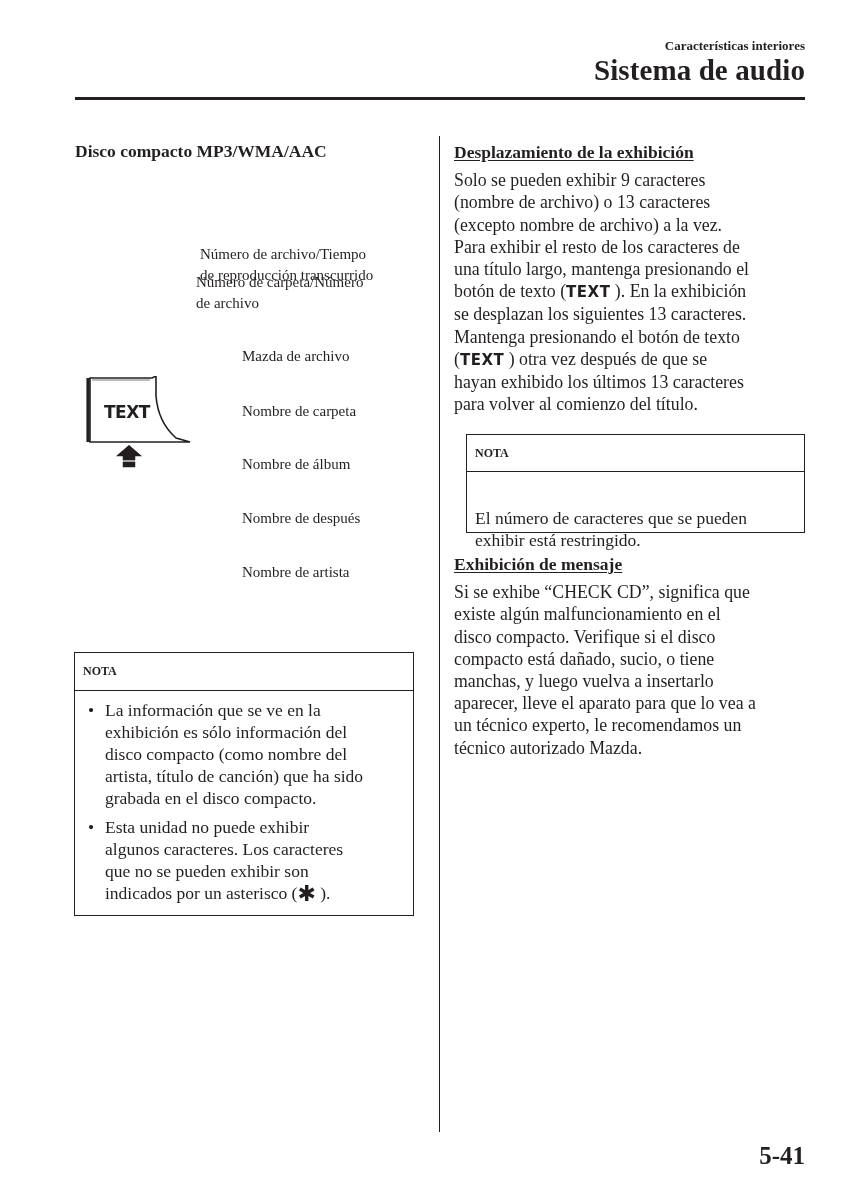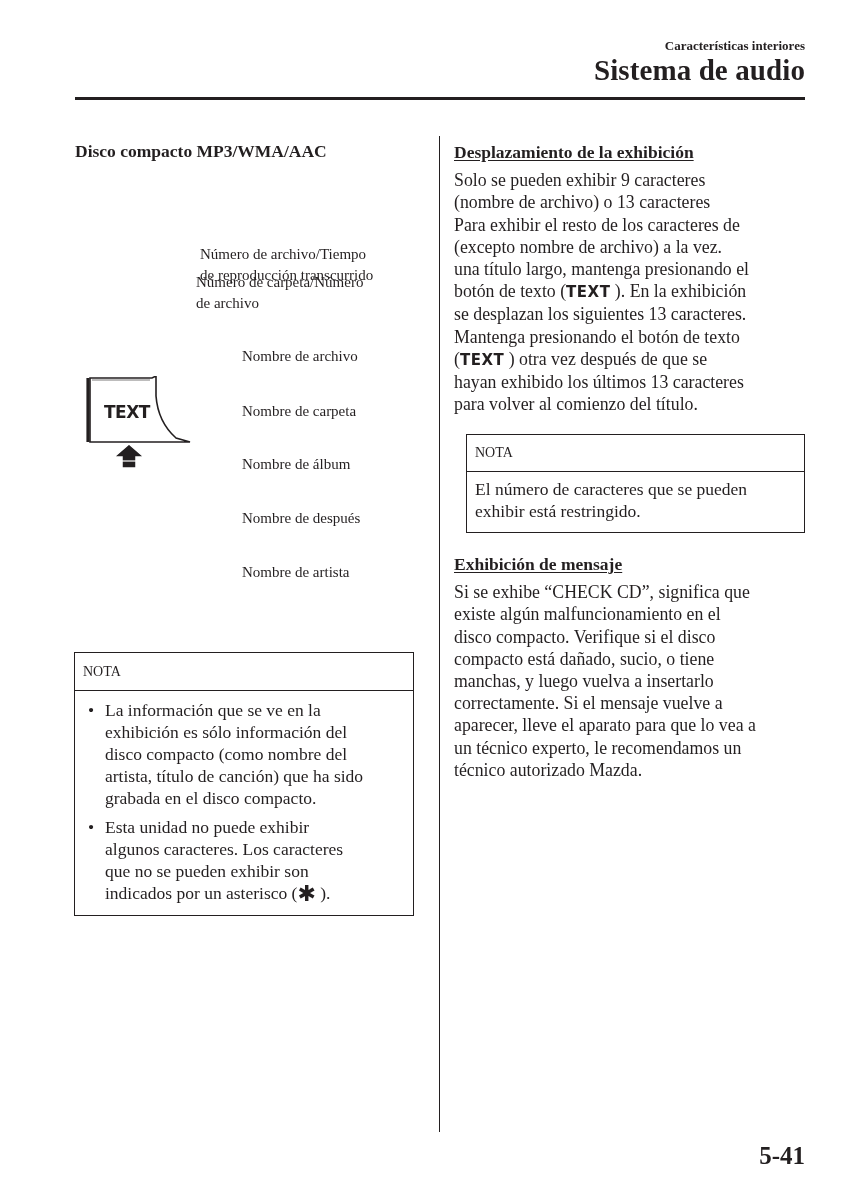--- a/index.html
+++ b/index.html
@@ -68,22 +68,22 @@
       top: 376px;
       width: 108px;
       height: 93px;
     }
     .note-box {
       position: absolute;
       border: 1.3px solid #231f20;
       box-sizing: border-box;
     }
     .note-head {
-      font-weight: normal;
-      font-size: 14px;
+      font-weight: bold;
+      font-size: 12px;
       padding-left: 8px;
       box-sizing: border-box;
       display: flex;
       align-items: center;
       border-bottom: 1px solid #231f20;
       text-align: center;
     }
     .note-body {
       font-size: 17.5px;
       line-height: 22px;
@@ -150,21 +150,21 @@
 
 <div>
   <div class="fig-label" style="left:200px; top:200px;margin-top:44px;">
     <span class="para-line">Número de archivo/Tiempo</span>
     <span class="para-line">de reproducción transcurrido</span>
   </div>
   <div class="fig-label" style="left:196px; top:272px;">
     <span class="para-line">Número de carpeta/Número</span>
     <span class="para-line">de archivo</span>
   </div>
-  <div class="fig-label" style="left:242px; top:346px;">Nombre de archivo</div>
+  <div class="fig-label" style="left:242px; top:346px;">Mazda de archivo</div>
   <div class="fig-label" style="left:242px; top:401px;">Nombre de carpeta</div>
   <div class="fig-label" style="left:242px; top:454px;">Nombre de álbum</div>
   <div class="fig-label" style="left:242px; top:508px;">Nombre de después</div>
   <div class="fig-label" style="left:242px; top:562px;">Nombre de artista</div>
 
   <div class="text-button">
     <svg width="108" height="93" viewBox="0 0 108 93">
       <path d="M4 2 L66 2 L70 0 L70 20 Q72 46 90 62 L104 66 L4 66 Z" fill="#ffffff" stroke="#231f20" stroke-width="1.6"></path>
       <path d="M6 4 L64 4" stroke="#231f20" stroke-width="0.6"></path>
       <path d="M2 2 L2 66" stroke="#231f20" stroke-width="3.2"></path>
@@ -198,48 +198,47 @@
       </span>
     </div>
   </div>
 </div>
 
 <div class="right-col" style="top:141px;">
   <div class="sec-heading" style="margin-bottom:6px;">Desplazamiento de la exhibición</div>
   <div>
     <span class="para-line">Solo se pueden exhibir 9 caracteres</span>
     <span class="para-line">(nombre de archivo) o 13 caracteres</span>
+    <span class="para-line">(excepto nombre de archivo) a la vez.</span>
     <span class="para-line">Para exhibir el resto de los caracteres de</span>
-    <span class="para-line">(excepto nombre de archivo) a la vez.</span>
     <span class="para-line">una título largo, mantenga presionando el</span>
     <span class="para-line"><span>botón de texto (</span><span class="text-key">TEXT</span><span> ). En la exhibición</span></span>
     <span class="para-line">se desplazan los siguientes 13 caracteres.</span>
     <span class="para-line">Mantenga presionando el botón de texto</span>
     <span class="para-line"><span>(</span><span class="text-key">TEXT</span><span> ) otra vez después de que se</span></span>
     <span class="para-line">hayan exhibido los últimos 13 caracteres</span>
     <span class="para-line">para volver al comienzo del título.</span>
   </div>
 </div>
 
 <div class="note-box" style="left:466px; top:434px; width:339px; height:99px;">
   <div class="note-head" style="height:37px;">NOTA</div>
-  <div class="note-body" style="padding:6px 0 0 8px;">
+  <div class="note-body" style="padding:6px 0 0 8px;margin-top:29px;">
     <span class="para-line">El número de caracteres que se pueden</span>
     <span class="para-line">exhibir está restringido.</span>
   </div>
 </div>
 
 <div class="right-col" style="top:553px;">
   <div class="sec-heading" style="margin-bottom:6px;">Exhibición de mensaje</div>
   <div>
     <span class="para-line">Si se exhibe “CHECK CD”, significa que</span>
     <span class="para-line">existe algún malfuncionamiento en el</span>
     <span class="para-line">disco compacto. Verifique si el disco</span>
     <span class="para-line">compacto está dañado, sucio, o tiene</span>
     <span class="para-line">manchas, y luego vuelva a insertarlo</span>
-    <span class="para-line">correctamente. Si el mensaje vuelve a</span>
     <span class="para-line">aparecer, lleve el aparato para que lo vea a</span>
     <span class="para-line">un técnico experto, le recomendamos un</span>
     <span class="para-line">técnico autorizado Mazda.</span>
   </div>
 </div>
 
 <div class="page-number">5-41</div>
 
 </body></html>

